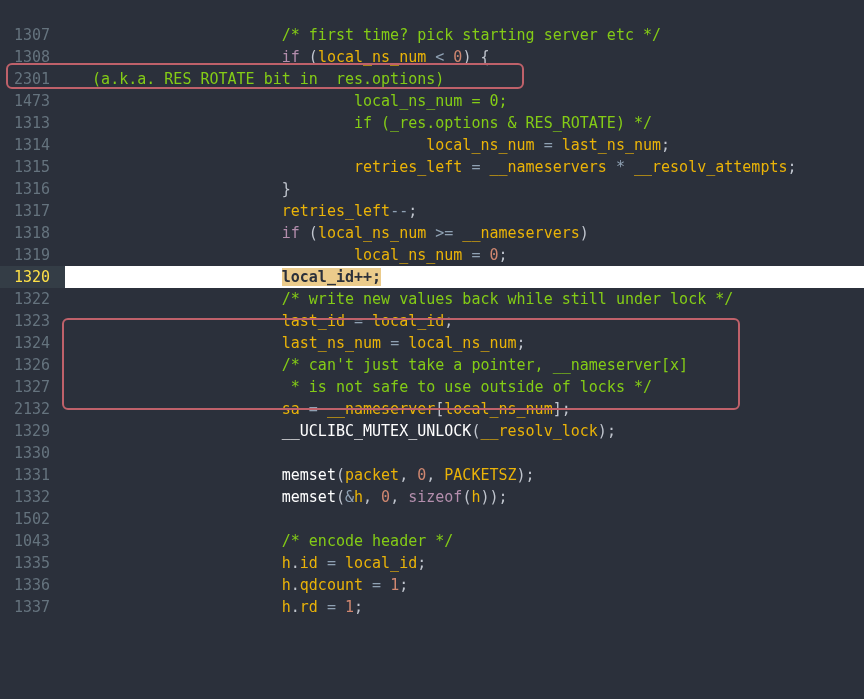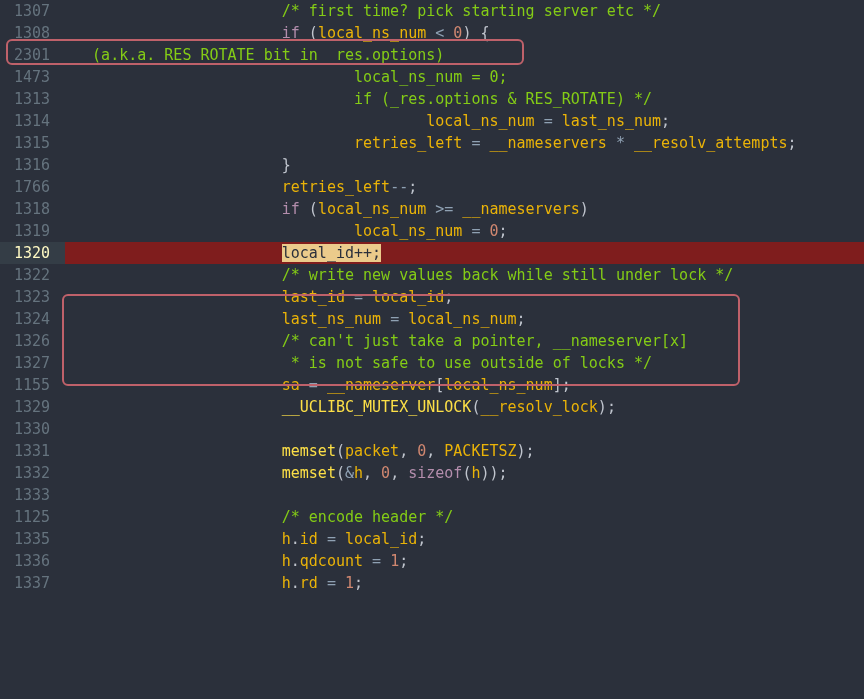--- a/index.html
+++ b/index.html
@@ -5,39 +5,39 @@
 * { margin:0; padding:0; box-sizing:border-box; }
 body {
   background:#2b303b;
   font-family:"SF Mono","Menlo","Consolas",monospace;
   font-size:15px;
   line-height:22px;
   color:#c0c5ce;
   width:864px;
   overflow:hidden;
 }
-.editor { position:relative; }
+.editor { position:relative;margin-top:24px; }
 .line { display:flex; height:22px; white-space:pre; }
 .gutter {
   width:65px;
   text-align:right;
   padding-right:15px;
   color:#65737e;
   flex-shrink:0;
   user-select:none;
 }
-.gutter.cur { color:#fef9c3; background:#343d46; }
+.gutter.cur { color:#fde047; background:#343d46; }
 .code { flex:1; }
-.code.curline { background:#7f1d1d; }
+.code.curline { background:#ffffff;font-weight:bold; }
 .c-comment{color:#84cc16;}
 .c-kw{color:#b48ead;}
 .c-op{color:#8fa1b3;}
 .c-id{color:#eab308;}
 .c-num{color:#d08770;}
-.c-func{color:#fde047;}
+.c-func{color:#ffffff;}
 .c-paren{color:#c0c5ce;}
 .c-sym{color:#c0c5ce;}
 .hl{background:#ebcb8b;color:#2b303b;}
 .box{
   position:absolute;
   border:2px solid #bf616a;
   border-radius:6px;
   pointer-events:none;
 }
 </style>
@@ -46,35 +46,35 @@
 
 <div class="editor" id="editor">
     <div class="line"><div class="gutter">1307</div><div class="code">                        <span class="c-comment">/* first time? pick starting server etc */</span></div></div>
     <div class="line"><div class="gutter">1308</div><div class="code">                        <span class="c-kw">if</span><span class="c-id"> </span><span class="c-paren">(</span><span class="c-id">local_ns_num </span><span class="c-op">&lt;</span><span class="c-id"> </span><span class="c-num">0</span><span class="c-paren">)</span><span class="c-id"> </span><span class="c-paren">{</span></div></div>
     <div class="line"><div class="gutter">2301</div><div class="code">   <span class="c-comment">(a.k.a. RES_ROTATE bit in _res.options)</span></div></div>
     <div class="line"><div class="gutter">1473</div><div class="code">                                <span class="c-comment">local_ns_num = 0;</span></div></div>
     <div class="line"><div class="gutter">1313</div><div class="code">                                <span class="c-comment">if (_res.options &amp; RES_ROTATE) */</span></div></div>
     <div class="line"><div class="gutter">1314</div><div class="code">                                        <span class="c-id">local_ns_num </span><span class="c-op">=</span><span class="c-id"> last_ns_num</span><span class="c-sym">;</span></div></div>
     <div class="line"><div class="gutter">1315</div><div class="code">                                <span class="c-id">retries_left </span><span class="c-op">=</span><span class="c-id"> __nameservers </span><span class="c-op">*</span><span class="c-id"> __resolv_attempts</span><span class="c-sym">;</span></div></div>
     <div class="line"><div class="gutter">1316</div><div class="code">                        <span class="c-paren">}</span></div></div>
-    <div class="line"><div class="gutter">1766</div><div class="code">                        <span class="c-id">retries_left</span><span class="c-op">--</span><span class="c-sym">;</span></div></div>
+    <div class="line"><div class="gutter">1317</div><div class="code">                        <span class="c-id">retries_left</span><span class="c-op">--</span><span class="c-sym">;</span></div></div>
     <div class="line"><div class="gutter">1318</div><div class="code">                        <span class="c-kw">if</span><span class="c-id"> </span><span class="c-paren">(</span><span class="c-id">local_ns_num </span><span class="c-op">&gt;=</span><span class="c-id"> __nameservers</span><span class="c-paren">)</span></div></div>
     <div class="line"><div class="gutter">1319</div><div class="code">                                <span class="c-id">local_ns_num </span><span class="c-op">=</span><span class="c-id"> </span><span class="c-num">0</span><span class="c-sym">;</span></div></div>
     <div class="line"><div class="gutter cur">1320</div><div class="code curline">                        <span class="hl">local_id++;</span></div></div>
     <div class="line"><div class="gutter">1322</div><div class="code">                        <span class="c-comment">/* write new values back while still under lock */</span></div></div>
     <div class="line"><div class="gutter">1323</div><div class="code">                        <span class="c-id">last_id </span><span class="c-op">=</span><span class="c-id"> local_id</span><span class="c-sym">;</span></div></div>
     <div class="line"><div class="gutter">1324</div><div class="code">                        <span class="c-id">last_ns_num </span><span class="c-op">=</span><span class="c-id"> local_ns_num</span><span class="c-sym">;</span></div></div>
     <div class="line"><div class="gutter">1326</div><div class="code">                        <span class="c-comment">/* can't just take a pointer, __nameserver[x]</span></div></div>
     <div class="line"><div class="gutter">1327</div><div class="code">                         <span class="c-comment">* is not safe to use outside of locks */</span></div></div>
-    <div class="line"><div class="gutter">1155</div><div class="code">                        <span class="c-id">sa </span><span class="c-op">=</span><span class="c-id"> __nameserver</span><span class="c-paren">[</span><span class="c-id">local_ns_num</span><span class="c-paren">]</span><span class="c-sym">;</span></div></div>
+    <div class="line"><div class="gutter">2132</div><div class="code">                        <span class="c-id">sa </span><span class="c-op">=</span><span class="c-id"> __nameserver</span><span class="c-paren">[</span><span class="c-id">local_ns_num</span><span class="c-paren">]</span><span class="c-sym">;</span></div></div>
     <div class="line"><div class="gutter">1329</div><div class="code">                        <span class="c-func">__UCLIBC_MUTEX_UNLOCK</span><span class="c-paren">(</span><span class="c-id">__resolv_lock</span><span class="c-paren">)</span><span class="c-sym">;</span></div></div>
     <div class="line"><div class="gutter">1330</div><div class="code"></div></div>
     <div class="line"><div class="gutter">1331</div><div class="code">                        <span class="c-func">memset</span><span class="c-paren">(</span><span class="c-id">packet</span><span class="c-sym">, </span><span class="c-num">0</span><span class="c-sym">, </span><span class="c-id">PACKETSZ</span><span class="c-paren">)</span><span class="c-sym">;</span></div></div>
     <div class="line"><div class="gutter">1332</div><div class="code">                        <span class="c-func">memset</span><span class="c-paren">(</span><span class="c-op">&amp;</span><span class="c-id">h</span><span class="c-sym">, </span><span class="c-num">0</span><span class="c-sym">, </span><span class="c-kw">sizeof</span><span class="c-paren">(</span><span class="c-id">h</span><span class="c-paren">))</span><span class="c-sym">;</span></div></div>
-    <div class="line"><div class="gutter">1333</div><div class="code"></div></div>
-    <div class="line"><div class="gutter">1125</div><div class="code">                        <span class="c-comment">/* encode header */</span></div></div>
+    <div class="line"><div class="gutter">1502</div><div class="code"></div></div>
+    <div class="line"><div class="gutter">1043</div><div class="code">                        <span class="c-comment">/* encode header */</span></div></div>
     <div class="line"><div class="gutter">1335</div><div class="code">                        <span class="c-id">h</span><span class="c-sym">.</span><span class="c-id">id </span><span class="c-op">=</span><span class="c-id"> local_id</span><span class="c-sym">;</span></div></div>
     <div class="line"><div class="gutter">1336</div><div class="code">                        <span class="c-id">h</span><span class="c-sym">.</span><span class="c-id">qdcount </span><span class="c-op">=</span><span class="c-id"> </span><span class="c-num">1</span><span class="c-sym">;</span></div></div>
     <div class="line"><div class="gutter">1337</div><div class="code">                        <span class="c-id">h</span><span class="c-sym">.</span><span class="c-id">rd </span><span class="c-op">=</span><span class="c-id"> </span><span class="c-num">1</span><span class="c-sym">;</span></div></div>
     <div class="box" style="top: 39px; left: 6px; width: 518px; height: 26px;"></div>
     <div class="box" style="top: 294px; left: 62px; width: 678px; height: 92px;"></div>
     <div class="box" style="top: 612px; left: 62px; width: 366px; height: 24px;"></div>
   </div>
 
 </body></html>

